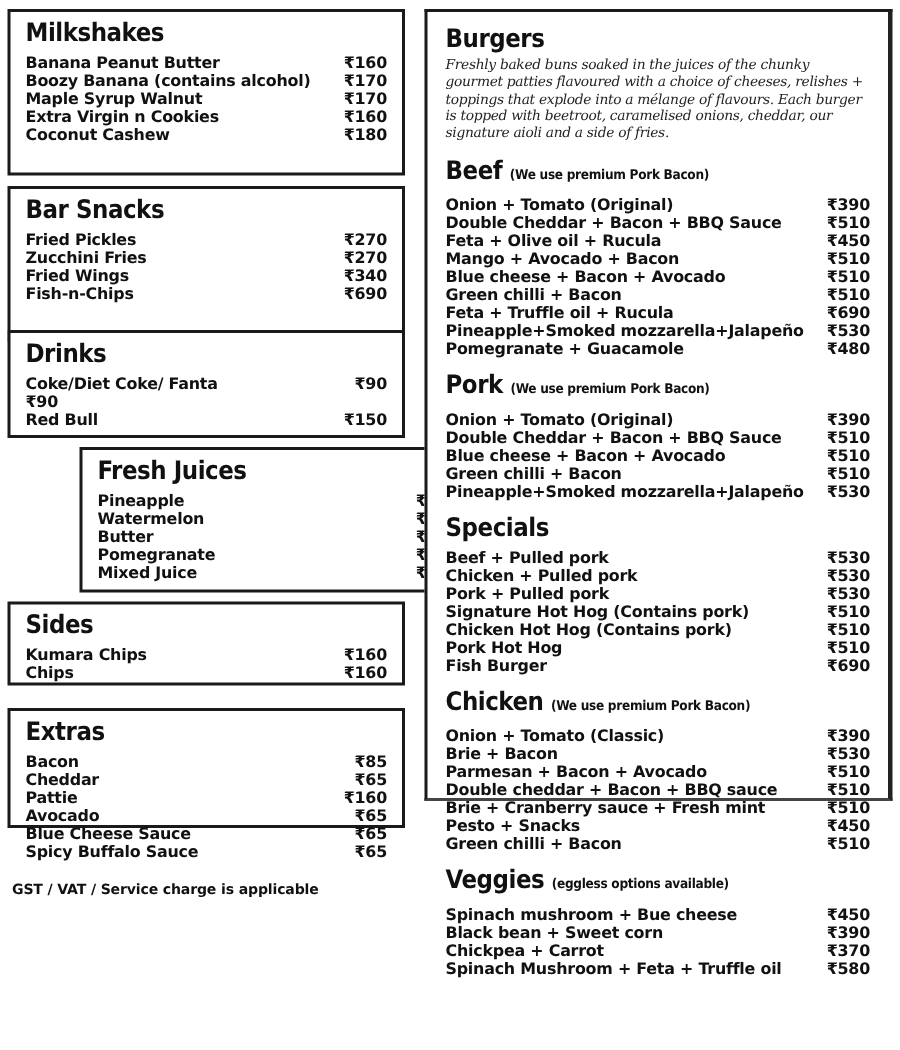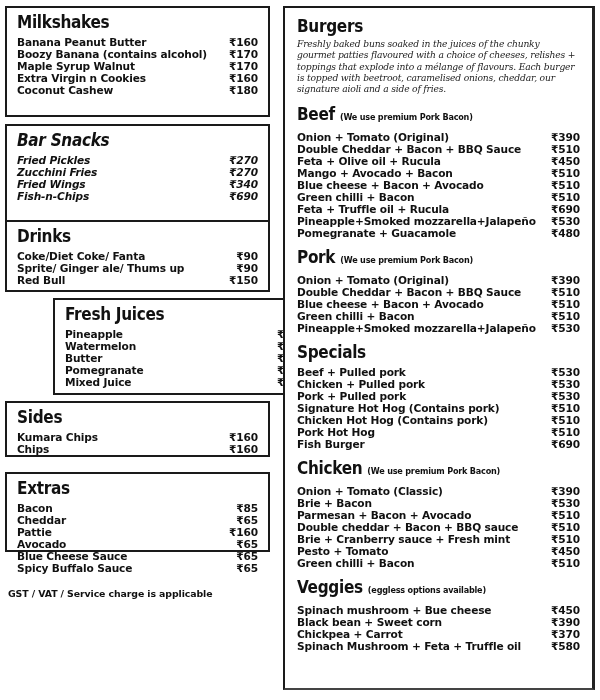--- a/index.html
+++ b/index.html
@@ -1,20 +1,20 @@
 <!DOCTYPE html>
 <html><head>
 <meta charset="utf-8">
 <style>
   html, body { margin:0; padding:0; background:#ffffff; }
   body { width:600px; height:700px; position:relative; overflow:hidden;
          font-family:"DejaVu Sans", sans-serif; color:#111; }
   .box { position:absolute; border:2px solid #1a1a1a; box-sizing:border-box; background:#fff; }
   .box.left { left:5px; width:265px; padding:4px 10px 4px 10px; }
-  .box.right { left:283px; top:6px; width:312px; height:684px; padding:8px 12px 6px 12px;
+  .box.right { left:283px; top:6px; width:312px; height:528px; padding:8px 12px 6px 12px;
                border-right:3px solid #222; border-bottom:2px solid #444; }
   h2 { margin:0 0 4px 0; font-family:"DejaVu Sans Condensed","DejaVu Sans", sans-serif;
        font-weight:bold; font-size:17px; letter-spacing:-0.3px; line-height:20px; }
   h2 .note { font-size:9px; font-weight:bold; letter-spacing:-0.2px; }
   .row { display:flex; justify-content:space-between; font-size:10.6px; line-height:12px;
          font-weight:bold; letter-spacing:-0.15px; white-space:nowrap; }
   .row .price { text-align:right; }
   .desc { font-family:"DejaVu Serif", serif; font-style:italic; font-size:9.2px; line-height:11.3px;
           margin:0 0 10px 0; letter-spacing:-0.2px; color:#222; }
   .sub { margin-top:8px; }
@@ -41,21 +41,21 @@
       <div class="row">
         <span class="name">Extra Virgin n Cookies</span>
         <span class="price">₹160</span>
       </div>
       <div class="row">
         <span class="name">Coconut Cashew</span>
         <span class="price">₹180</span>
       </div>
     </div>
 </div>
-<div class="box left" style="top:124px;height:104px;font-style:italic;">
+<div class="box left" style="top:124px;height:104px;">
   <h2>Bar Snacks</h2>
   <div class="list">
       <div class="row">
         <span class="name">Fried Pickles</span>
         <span class="price">₹270</span>
       </div>
       <div class="row">
         <span class="name">Zucchini Fries</span>
         <span class="price">₹270</span>
       </div>
@@ -70,21 +70,20 @@
     </div>
 </div>
 <div class="box left" style="top:220px;height:72px;">
   <h2>Drinks</h2>
   <div class="list">
       <div class="row">
         <span class="name">Coke/Diet Coke/ Fanta</span>
         <span class="price">₹90</span>
       </div>
       <div class="row">
-        <span class="name">Sprite/ Ginger ale/ Thums up</span>
         <span class="price">₹90</span>
       </div>
       <div class="row">
         <span class="name">Red Bull</span>
         <span class="price">₹150</span>
       </div>
     </div>
 </div>
 <div class="box left" style="top:298px;height:97px;margin-left:48px;">
   <h2>Fresh Juices</h2>
@@ -275,21 +274,21 @@
           </div>
           <div class="row">
             <span class="name">Double cheddar + Bacon + BBQ sauce</span>
             <span class="price">₹510</span>
           </div>
           <div class="row">
             <span class="name">Brie + Cranberry sauce + Fresh mint</span>
             <span class="price">₹510</span>
           </div>
           <div class="row">
-            <span class="name">Pesto + Tomato</span>
+            <span class="name">Pesto + Snacks</span>
             <span class="price">₹450</span>
           </div>
           <div class="row">
             <span class="name">Green chilli + Bacon</span>
             <span class="price">₹510</span>
           </div>
         </div>
       </div>
       <div class="sub">
         <h2><span>Veggies</span> <span class="note">(eggless options available)</span></h2>

